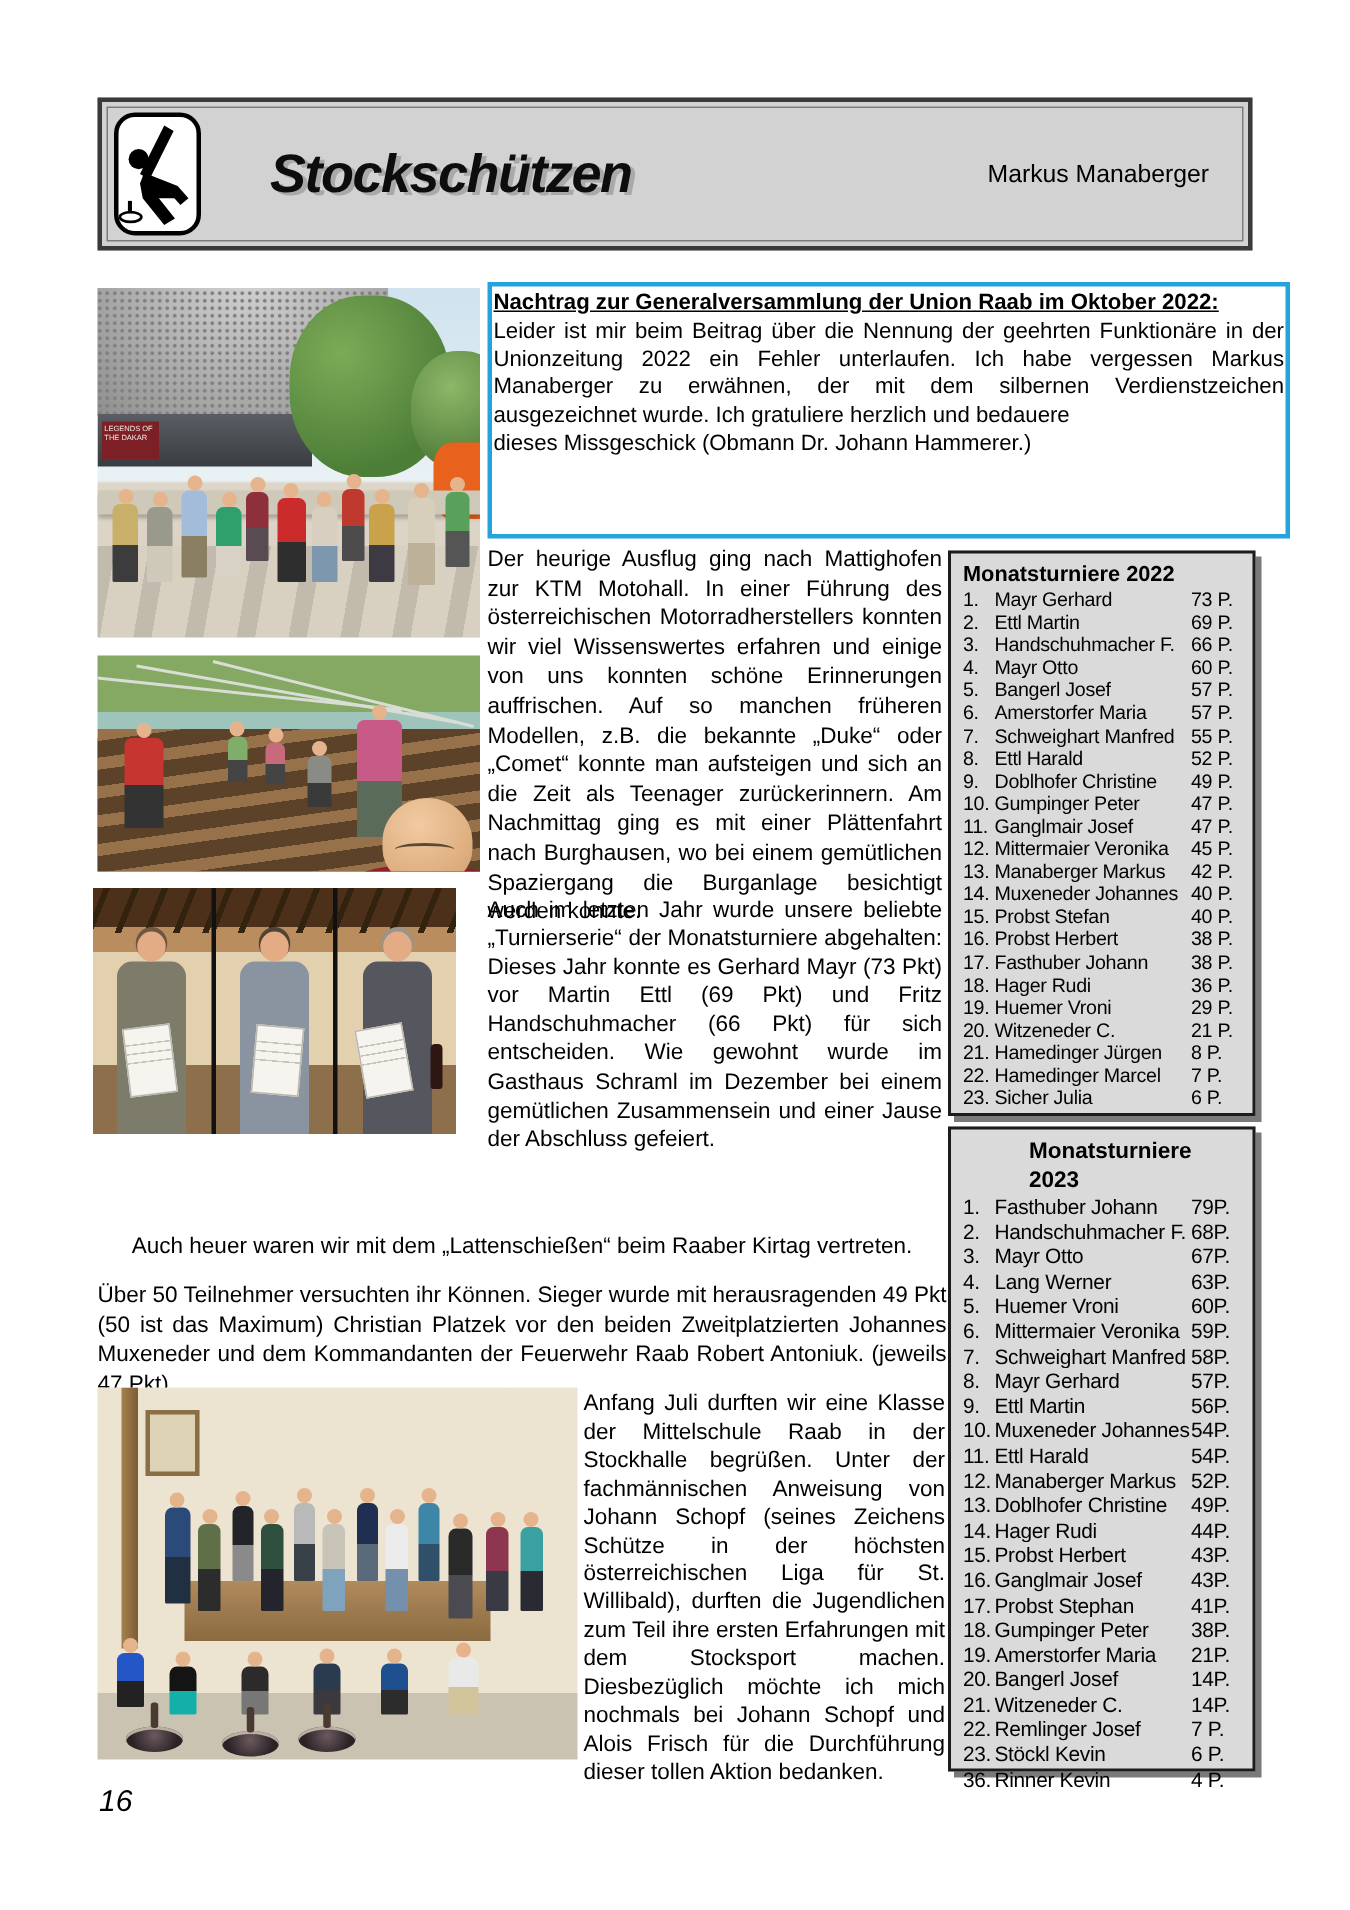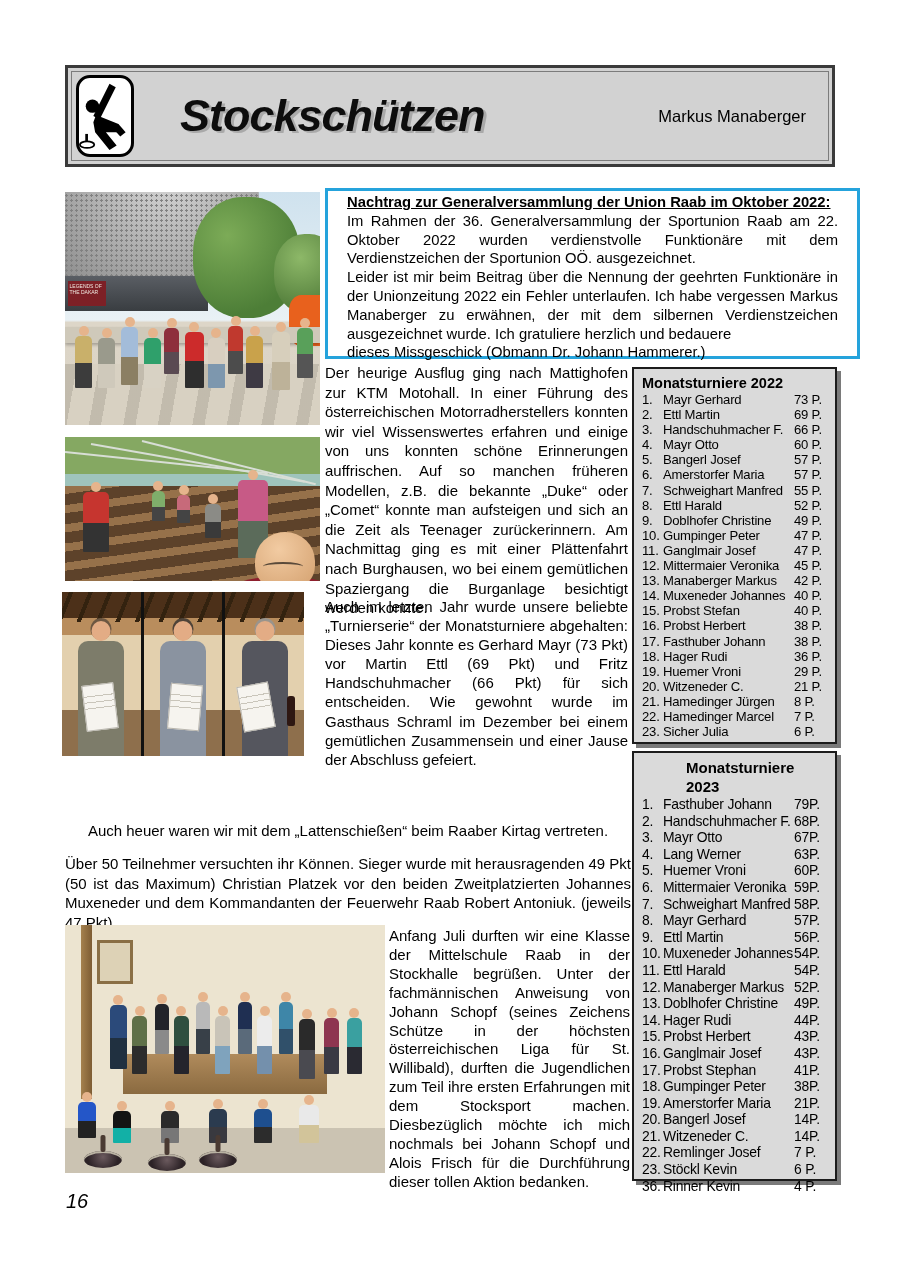--- a/index.html
+++ b/index.html
@@ -7,27 +7,27 @@
         font-family:"Liberation Sans","DejaVu Sans",sans-serif;color:#000;}
 
   
   .banner{position:absolute;left:65px;top:65px;width:770px;height:102px;
           background:var(--banner-bg,#d2d2d2);border:3px solid #3a3a3a;box-sizing:border-box;
           display:flex;align-items:center;}
   .banner::after{content:"";position:absolute;inset:3px;border:1px solid #7c7c7c;pointer-events:none;}
   .icon-box{position:relative;margin-left:8px;width:58px;height:82px;background:#fff;
             border:3px solid #000;border-radius:14px;box-sizing:border-box;flex:0 0 auto;}
   .icon-box svg{width:100%;height:100%;display:block;}
-  .banner-title{margin-left:46px;font-size:45px;font-weight:bold;font-style:italic;
+  .banner-title{margin-left:46px;font-size:36px;font-weight:bold;font-style:italic;
                 letter-spacing:-1px;color:#0d0d0d;text-shadow:3px 2px 0 #a9a9a9;}
   .banner-author{margin-left:auto;margin-right:26px;font-size:16.5px;color:#000;}
 
   
   .notice{position:absolute;left:325px;top:188px;width:535px;height:171px;box-sizing:border-box;
-          border:3px solid var(--notice-border,#25a3dc);padding:2px 19px;font-size:14.8px;
+          border:3px solid var(--notice-border,#25a3dc);padding:2px 1px;font-size:14.8px;
           line-height:18.8px;text-align:justify;}
   .notice .h{font-weight:bold;text-decoration:underline;text-align:left;}
 
   
   .para{position:absolute;font-size:15px;text-align:justify;}
 
   
   .panel{position:absolute;box-sizing:border-box;background:var(--panel-bg,#dadada);
          border:2px solid #1c1c1c;box-shadow:4px 4px 0 0 #7a7a7a;padding:5px 8px;}
   .panel .ptitle{font-weight:bold;}
@@ -123,21 +123,20 @@
         <rect x="7" y="60" width="3" height="10" fill="#000"></rect>
         <ellipse cx="9" cy="72" rx="8" ry="3.6" fill="#fff" stroke="#000" stroke-width="2"></ellipse>
       </svg>
     </div>
     <div class="banner-title">Stockschützen</div>
     <div class="banner-author">Markus Manaberger</div>
   </div>
 
   <div class="notice">
     <div class="h">Nachtrag zur Generalversammlung der Union Raab im Oktober 2022:</div>
-    <div>Im Rahmen der 36. Generalversammlung der Sportunion Raab am 22. Oktober 2022 wurden verdienstvolle Funktionäre mit dem Verdienstzeichen der Sportunion OÖ. ausgezeichnet.</div>
     <div>Leider ist mir beim Beitrag über die Nennung der geehrten Funktionäre in der Unionzeitung 2022 ein Fehler unterlaufen. Ich habe vergessen Markus Manaberger zu erwähnen, der mit dem silbernen Verdienstzeichen ausgezeichnet wurde. Ich gratuliere herzlich und bedauere</div>
     <div style="text-align:left;">dieses Missgeschick (Obmann Dr. Johann Hammerer.)</div>
   </div>
 
   <div class="photo ph1">
     <div class="dome"></div>
     <div class="facade"></div>
     <div class="sign">LEGENDS OF THE DAKAR</div>
     <div class="tree"></div>
     <div class="tree2"></div>

